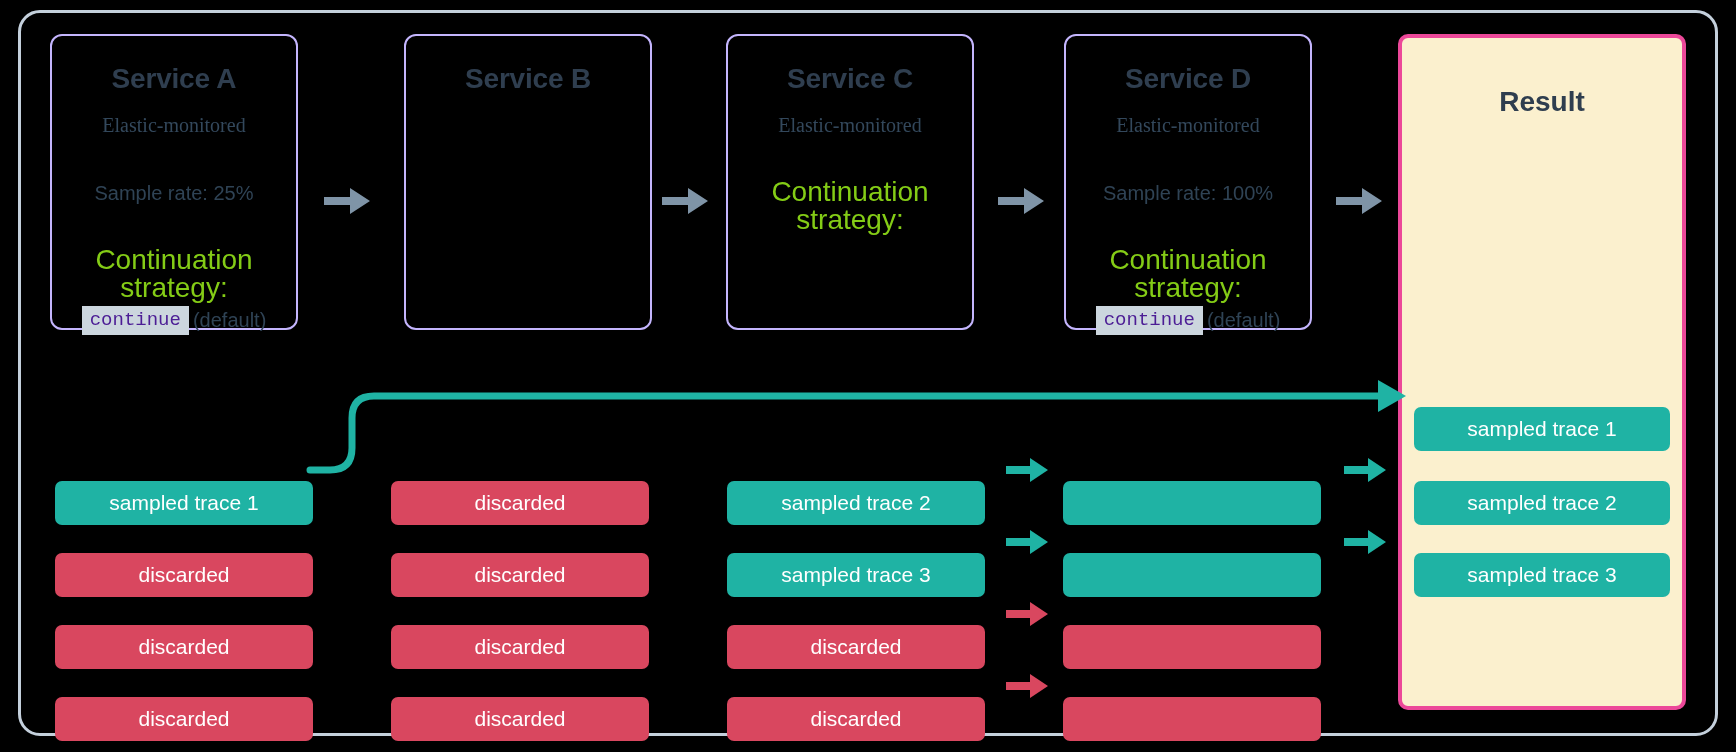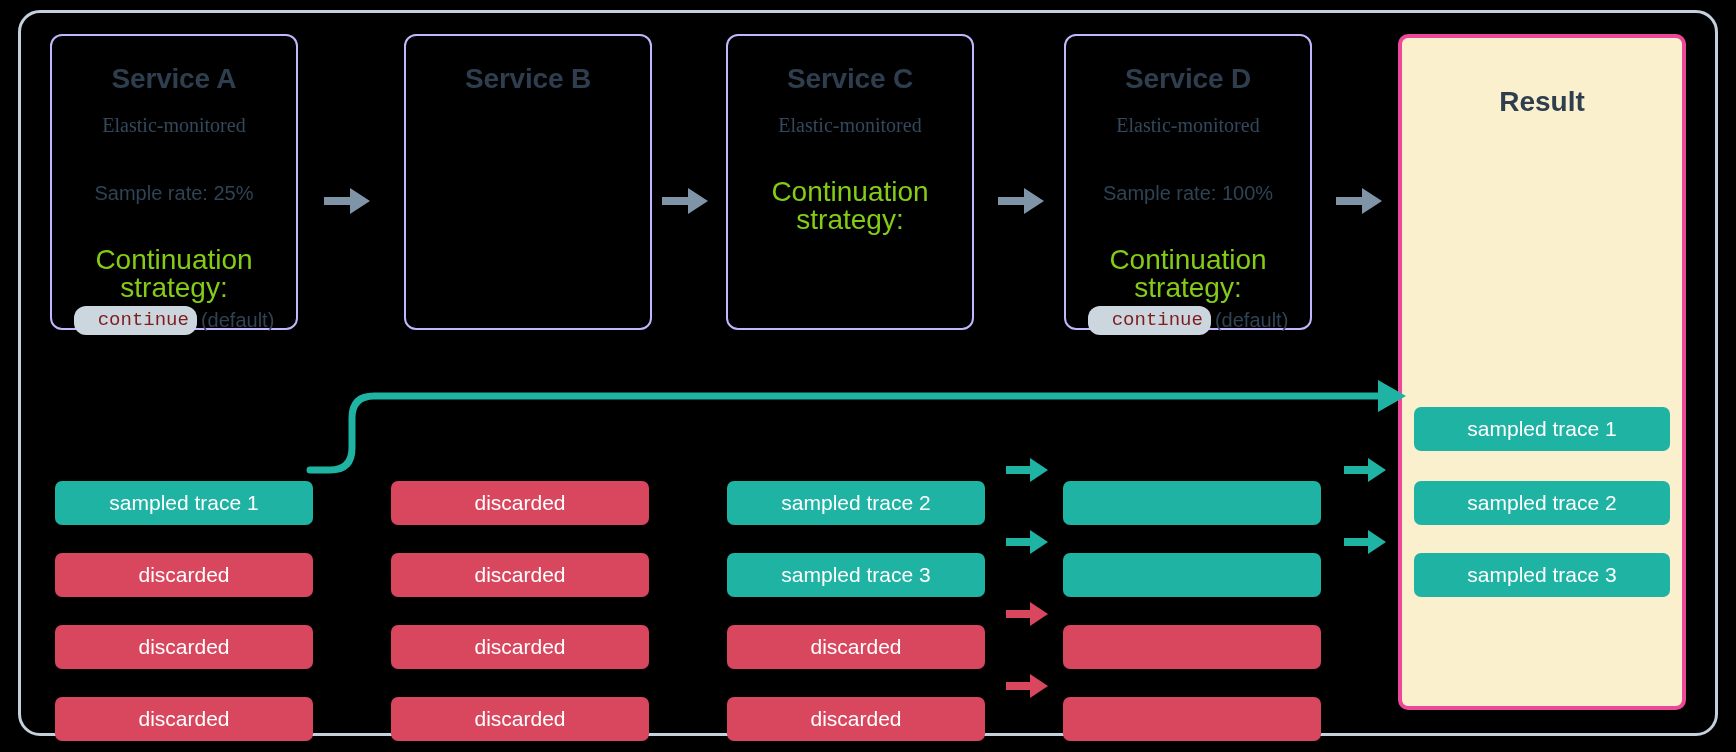--- a/index.html
+++ b/index.html
@@ -72,25 +72,25 @@
   }
   .svc-strategy-line {
     margin-top: 4px;
     font-size: 20px;
     color: #2f4355;
     white-space: nowrap;
   }
   code.badge {
     display: inline-block;
     background: #ccd6de;
-    color: #7f1d1d;
+    color: #4c1d95;
     font-family: "Liberation Mono", monospace;
     font-size: 19px;
-    border-radius: 12px;
-    padding: 3px 8px 4px 24px;
+    border-radius: 0;
+    padding: 3px 8px 4px 8px;
     vertical-align: middle;
   }
   .default-note { margin-left: 4px; vertical-align: middle; }
 
   
   .result-box {
     position: absolute;
     left: 1398px;
     top: 34px;
     width: 288px;

